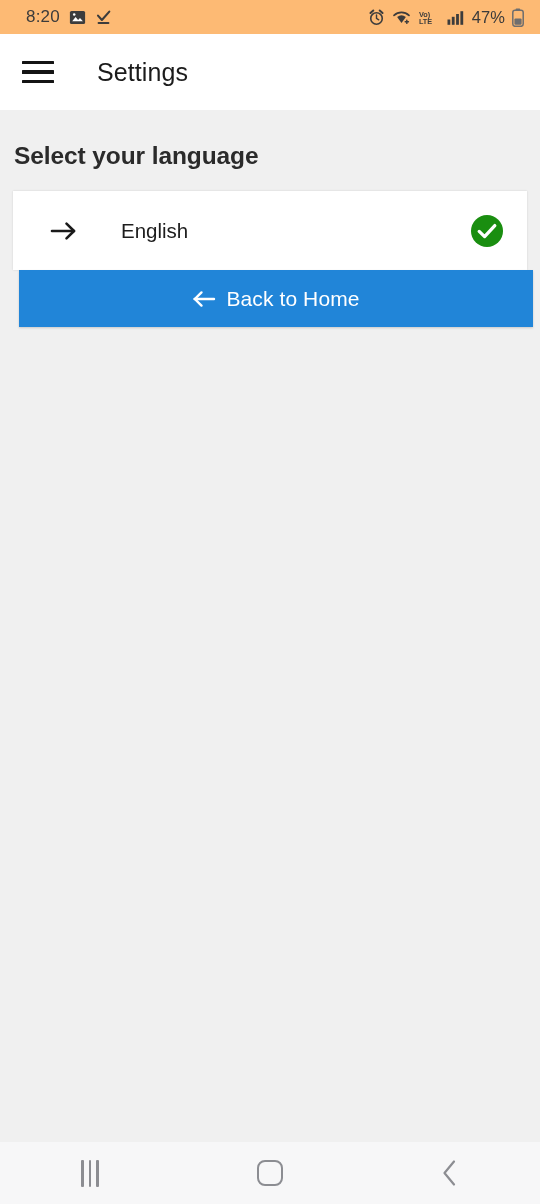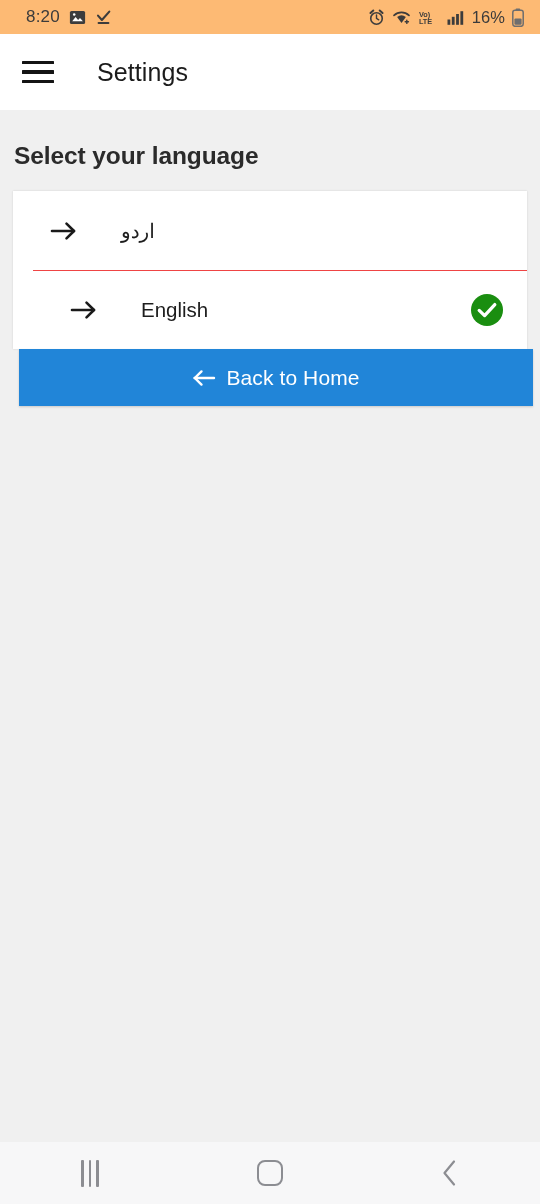--- a/index.html
+++ b/index.html
@@ -254,21 +254,21 @@
 
     <span class="sicon">
       <svg width="18" height="17" viewBox="0 0 18 17">
         <rect x="0.5" y="10.5" width="2.8" height="5.3" fill="#3c3c3c"></rect>
         <rect x="4.8" y="7.8" width="2.8" height="8" fill="#3c3c3c"></rect>
         <rect x="9.1" y="5" width="2.8" height="10.8" fill="#3c3c3c"></rect>
         <rect x="13.4" y="2.2" width="2.8" height="13.6" fill="#3c3c3c"></rect>
       </svg>
     </span>
 
-    <span class="status-battery-text">16%</span>
+    <span class="status-battery-text">47%</span>
 
     <span class="sicon">
       <svg width="12" height="19" viewBox="0 0 12 19">
         <rect x="3.6" y="0.6" width="4.6" height="2" rx="0.9" fill="#6e6e6e"></rect>
         <rect x="0.8" y="2.3" width="10.4" height="16" rx="2.2" fill="none" stroke="#6e6e6e" stroke-width="1.5"></rect>
         <rect x="2.4" y="10.4" width="7.2" height="6.4" rx="1.1" fill="#6e6e6e"></rect>
       </svg>
     </span>
   </div>
 </div>
@@ -281,29 +281,20 @@
   </div>
   <div class="app-title">Settings</div>
 </div>
 
 <div class="content">
 
   <div class="page-heading">Select your language</div>
 
   <div class="lang-card">
 
-    <div class="lang-row">
-      <span class="row-arrow">
-        <svg width="30" height="26" viewBox="0 0 30 26">
-          <path d="M3 13 H25" stroke="#1a1a1a" stroke-width="2.6" stroke-linecap="round"></path>
-          <path d="M17.5 5.6 L25 13 L17.5 20.4" stroke="#1a1a1a" stroke-width="2.6" fill="none" stroke-linecap="round" stroke-linejoin="round"></path>
-        </svg>
-      </span>
-      <span class="lang-label rtl">اردو</span>
-    </div>
 
     <div class="lang-row">
       <span class="row-arrow">
         <svg width="30" height="26" viewBox="0 0 30 26">
           <path d="M3 13 H25" stroke="#1a1a1a" stroke-width="2.6" stroke-linecap="round"></path>
           <path d="M17.5 5.6 L25 13 L17.5 20.4" stroke="#1a1a1a" stroke-width="2.6" fill="none" stroke-linecap="round" stroke-linejoin="round"></path>
         </svg>
       </span>
       <span class="lang-label">English</span>
       <span class="check-badge">

